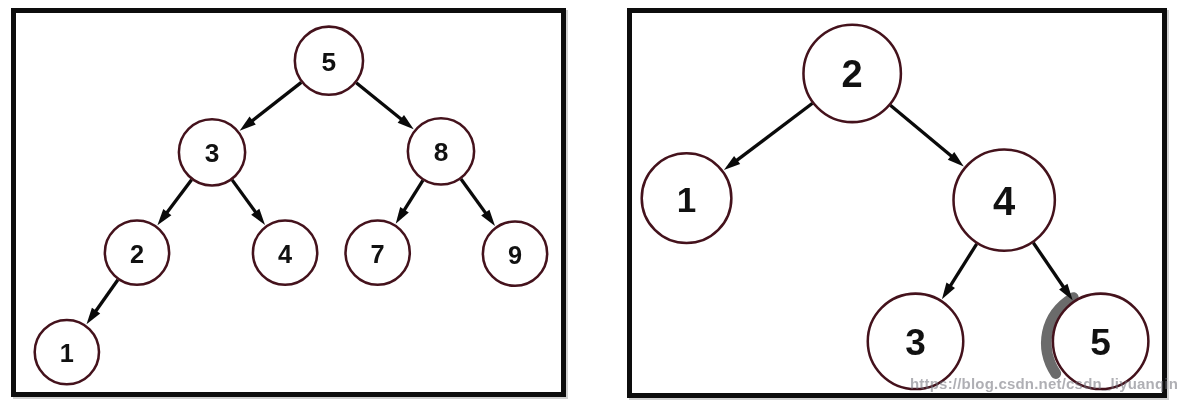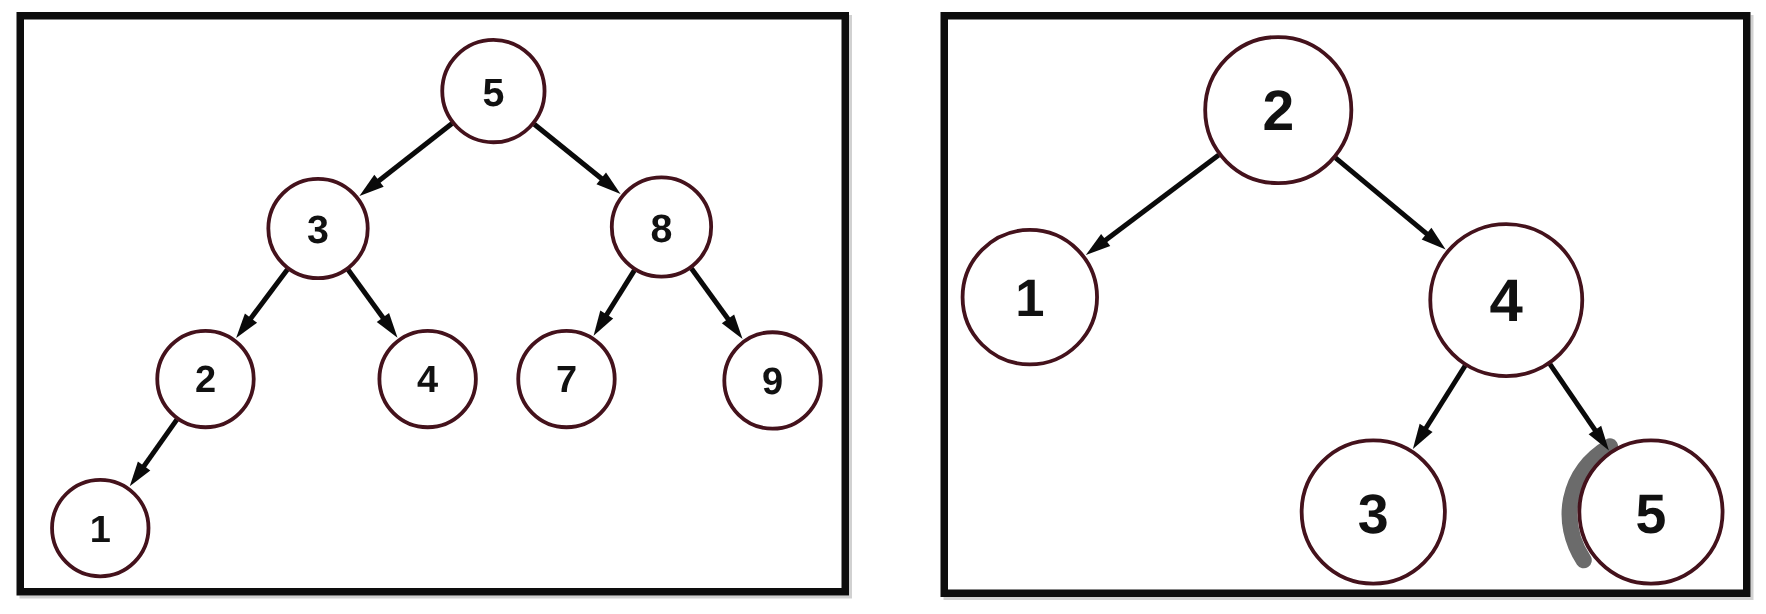--- a/index.html
+++ b/index.html
@@ -164,14 +164,15 @@
             <text x="916" y="346" class="node-label" fill="#111111" font-size="38">3</text>
           </g>
           <g>
             <circle cx="1106" cy="345" r="49" class="node-circle" fill="#ffffff" stroke="#44121c"></circle>
             <text x="1106" y="346" class="node-label" fill="#111111" font-size="38">5</text>
           </g>
         </g>
       </svg>
   </div>
 
+  <div class="watermark" id="watermark" style="left:910px; top:375px;">https://blog.csdn.net/csdn_liyuanqin</div>
 
 </div>
 
 </body></html>

